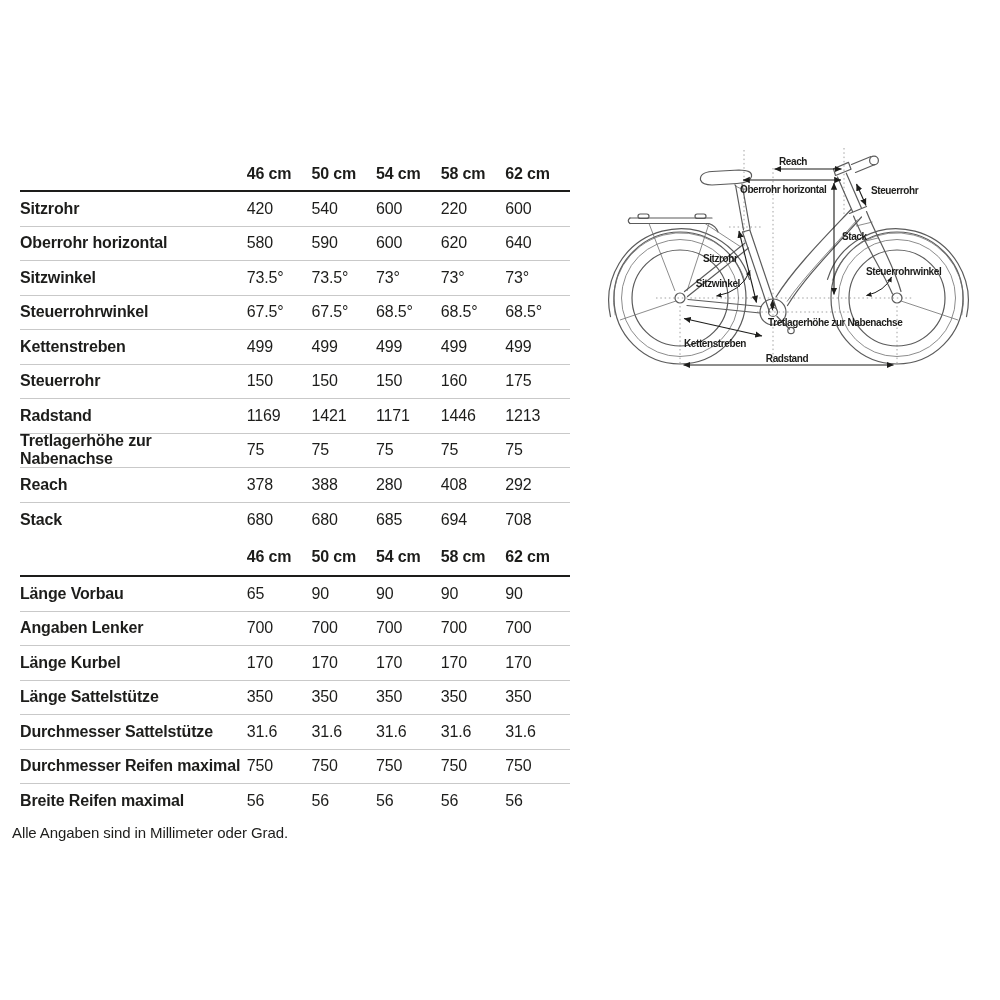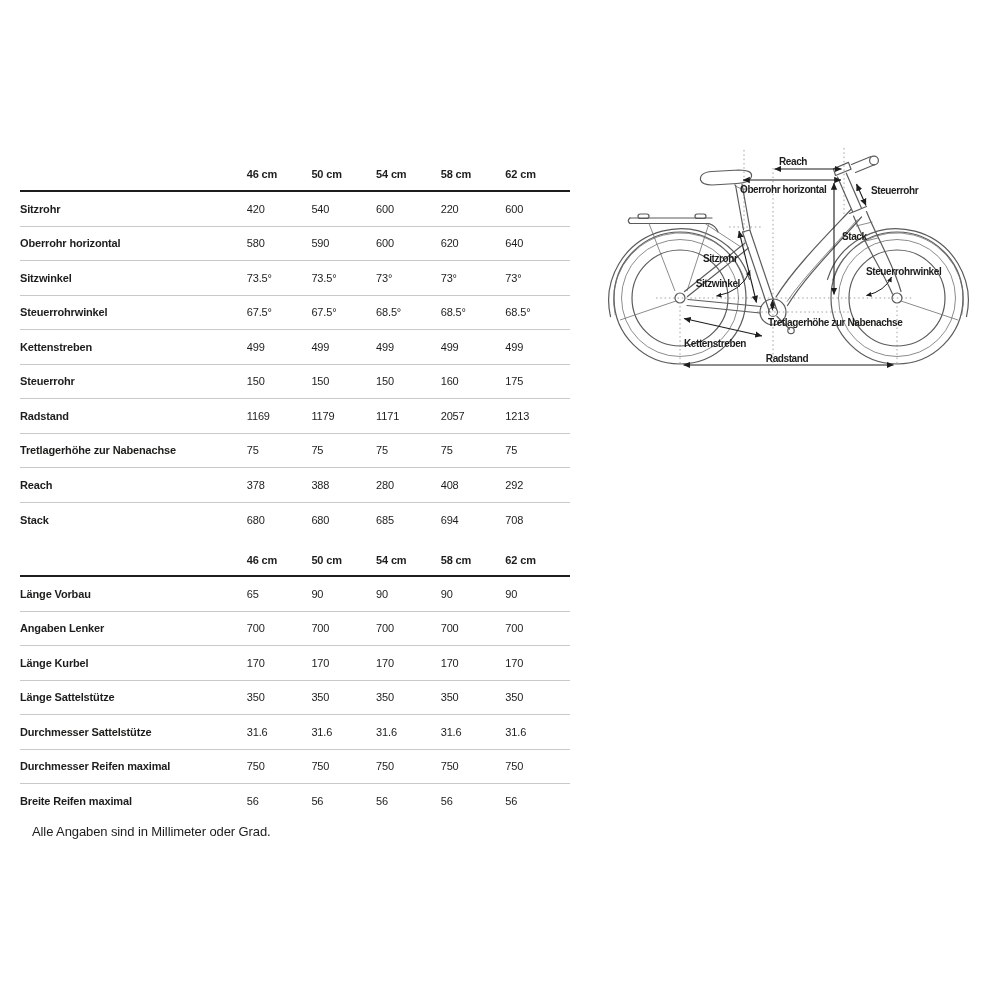--- a/index.html
+++ b/index.html
@@ -2,27 +2,27 @@
 <html><head>
 <meta charset="utf-8">
 <style>
   * { box-sizing: border-box; margin: 0; padding: 0; }
   html,body { background:#fff; }
   .page {
     position: relative; width: 1000px; height: 1000px; background: #fff;
     font-family: "Liberation Sans", sans-serif; color: #1d1d1b; overflow: hidden;
   }
   .geo-table { position: absolute; left: 20px; top: 158px; width: 550px; }
-  .tr { display: flex; align-items: center; height: 34.5px; border-bottom: 1px solid #c9c9c9; font-size: 11px; letter-spacing: -0.15px; }
+  .tr { display: flex; align-items: center; height: 34.5px; border-bottom: 1px solid #c9c9c9; font-size: 16px; letter-spacing: -0.15px; }
   .tr.nb { border-bottom: none; }
   .th-row { height: 34px; border-bottom: 2px solid #1d1d1b; font-weight: bold; }
   .th-row2 { height: 40px; align-items: flex-end; padding-bottom: 9px; border-bottom: 2px solid #1d1d1b; font-weight: bold; }
   .tl { width: 228px; font-weight: bold; }
   .tv { width: 65px; }
-  .footnote { position: absolute; left: 32px; top: 824px; font-size: 13px; letter-spacing: -0.1px; color: #1d1d1b; }
+  .footnote { position: absolute; left: 12px; top: 824px; font-size: 15px; letter-spacing: -0.1px; color: #1d1d1b; }
   .diagram { position: absolute; left: 600px; top: 130px; width: 400px; height: 260px; }
   .bike { stroke: #5b5b5b; stroke-width: 1.2; fill: none; stroke-linecap: round; stroke-linejoin: round; }
   .bike-thin { stroke: #6f6f6f; stroke-width: 0.8; fill: none; }
   .dot { stroke: #979797; stroke-width: 0.9; fill: none; stroke-dasharray: 1.5 2.8; }
   .dim { stroke: #1d1d1b; stroke-width: 1.1; fill: none; marker-start: url(#ah); marker-end: url(#ah); }
   .dim2 { stroke: #1d1d1b; stroke-width: 1; fill: none; marker-start: url(#ah2); marker-end: url(#ah2); }
   .dlbl { font-family: "Liberation Sans", sans-serif; font-size: 10px; font-weight: bold; fill: #1d1d1b; letter-spacing: -0.4px; }
 </style>
 </head>
 <body>
@@ -84,23 +84,23 @@
       <div class="tl">Steuerrohr</div>
       <div class="tv">150</div>
       <div class="tv">150</div>
       <div class="tv">150</div>
       <div class="tv">160</div>
       <div class="tv">175</div>
     </div>
     <div class="tr">
       <div class="tl">Radstand</div>
       <div class="tv">1169</div>
-      <div class="tv">1179</div>
+      <div class="tv">1421</div>
       <div class="tv">1171</div>
-      <div class="tv">2057</div>
+      <div class="tv">1446</div>
       <div class="tv">1213</div>
     </div>
     <div class="tr">
       <div class="tl">Tretlagerhöhe zur Nabenachse</div>
       <div class="tv">75</div>
       <div class="tv">75</div>
       <div class="tv">75</div>
       <div class="tv">75</div>
       <div class="tv">75</div>
     </div>

